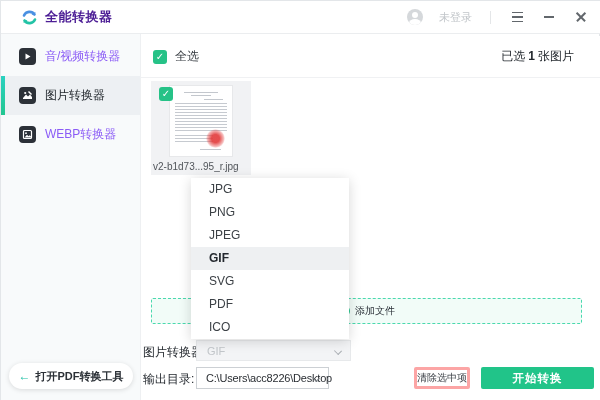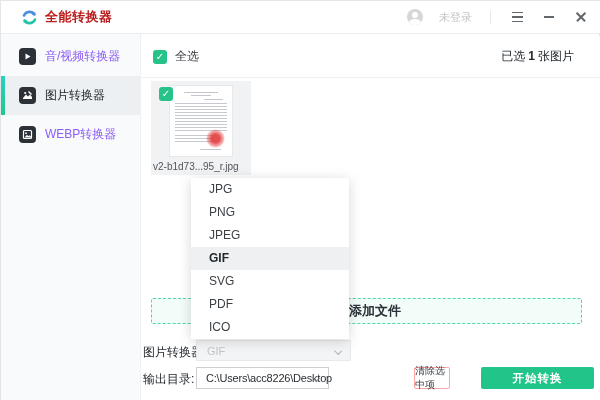--- a/index.html
+++ b/index.html
@@ -5,21 +5,21 @@
   * { margin:0; padding:0; box-sizing:border-box; }
   html,body { width:600px; height:400px; }
   body { font-family:"Liberation Sans","DejaVu Sans",sans-serif; background:#fff; overflow:hidden; }
   .app { position:relative; width:600px; height:400px; background:#fff; border:1px solid #e3e6e9; }
 
   
   .titlebar { position:absolute; left:0; top:0; width:600px; height:33px; background:#fff;
               border-bottom:1px solid #ebedef; display:flex; align-items:center; justify-content:space-between;
               padding:0 12px 0 20px; }
   .app-id { display:flex; align-items:center; gap:7px; }
-  .app-title { font-size:13px; font-weight:bold; color:#b91c1c; letter-spacing:.5px;text-align:center; }
+  .app-title { font-size:13px; font-weight:bold; color:#4c1d95; letter-spacing:.5px;text-align:center; }
   .win-controls { display:flex; align-items:center; gap:16px; }
   .avatar { width:16px; height:16px; border-radius:50%; background:#d5d8db; position:relative; overflow:hidden; }
   .avatar::before { content:""; position:absolute; left:5px; top:3px; width:6px; height:6px; border-radius:50%; background:#fff; }
   .avatar::after  { content:""; position:absolute; left:2px; top:10px; width:12px; height:8px; border-radius:50%; background:#fff; }
   .login-text { font-size:11px; color:#c2c6ca; }
   .tb-divider { width:1px; height:13px; background:#e4e6e8; margin:0 2px; }
   .icon-btn { width:16px; height:16px; display:flex; flex-direction:column; align-items:center; justify-content:center; cursor:pointer; }
   .hamburger span { display:block; width:11px; height:1.5px; background:#62676c; margin:1.4px 0; }
   .minimize span { display:block; width:10px; height:1.5px; background:#62676c; }
   .close { position:relative; }
@@ -69,36 +69,36 @@
                     box-shadow:0 2px 12px rgba(0,0,0,.16); list-style:none; }
   .dropdown-panel li { height:23px; line-height:23px; padding-left:18px; font-size:12px; color:#3c4146; cursor:pointer; }
   .dropdown-panel li.highlighted { background:#eef0f2; color:#23282e; font-weight:bold; }
 
   
   .add-file-box { position:absolute; left:10px; top:262px; width:431px; height:26px; background:#f2fcf8;
                   border:1px dashed #4ad9ae; border-radius:2px; display:flex; align-items:center; justify-content:center; gap:5px; cursor:pointer; }
   .plus-icon { width:12px; height:12px; border:1px solid #21c489; border-radius:50%; position:relative; flex:none; }
   .plus-icon::before { content:""; position:absolute; left:2px; top:4.5px; width:6px; height:1px; background:#21c489; }
   .plus-icon::after  { content:""; position:absolute; left:4.5px; top:2px; width:1px; height:6px; background:#21c489; }
-  .add-file-label { font-size:13px; font-weight:bold; color:#2b3138; }
+  .add-file-label { font-size:10px; font-weight:normal; color:#2b3138; }
 
   
   .out-label { position:absolute; font-size:12px; color:#23282e; }
   .fmt-label { left:2px; top:308px; }
   .dir-label { left:2px; top:335px; }
   .select-box { position:absolute; display:flex; align-items:center; cursor:pointer; }
   .fmt-select { left:55px; top:304px; width:155px; height:21px; background:#f3f4f6; border:1px solid #e7e9eb; }
   .fmt-select .sel-value { font-size:11px; color:#c2c6ca; padding-left:10px; }
   .dir-select { left:55px; top:331px; width:133px; height:22px; background:#fff; border:1px solid #ccd0d4; }
   .dir-select .sel-value { font-size:11px; color:#2a2e33; padding-left:9px; letter-spacing:-.2px; }
   .chev { position:absolute; right:9px; top:7px; width:6px; height:6px; border-right:1.5px solid #a9aeb3; border-bottom:1.5px solid #a9aeb3; transform:rotate(45deg) scale(1,.9); }
   .dir-select .chev { border-color:#7d8287; top:7px; }
 
   .btn { position:absolute; height:22px; display:flex; align-items:center; justify-content:center; cursor:pointer; border-radius:2px; }
-  .clear-btn { left:273px; top:331px; width:36px; background:#fff; border:1px solid #fca5a5; font-size:10px; color:#3a3f45; }
+  .clear-btn { left:273px; top:331px; width:56px; background:#fff; border:3px solid #fca5a5; font-size:10px; color:#3a3f45; }
   .start-btn { left:340px; top:331px; width:113px; background:#21c489; color:#fff; font-size:11.5px; font-weight:bold; letter-spacing:1px; }
 </style>
 </head>
 <body>
 
 <div class="app">
 
   <div class="titlebar">
     <div class="app-id">
       <svg width="17" height="17" viewBox="0 0 17 17">
@@ -151,20 +151,24 @@
       <div class="side-item">
         <span class="side-icon">
           <svg width="11" height="11" viewBox="0 0 11 11">
             <rect x="1.5" y="1.5" width="8" height="8" rx="1" fill="none" stroke="#fff" stroke-width="1.2"></rect>
             <circle cx="4" cy="4.2" r="0.9" fill="#fff"></circle>
             <path d="M2.5 8.5 L5 5.8 L6.5 7.3 L7.7 6.2 L9 7.6 L9 8.5 Z" fill="#fff"></path>
           </svg>
         </span>
         <span>WEBP转换器</span>
       </div>
+    </div>
+    <div class="pdf-pill">
+      <span class="back-arrow"></span>
+      <span class="pdf-pill-label">打开PDF转换工具</span>
     </div>
   </aside>
 
   <main class="main">
 
     <div class="toolbar">
       <div class="select-all">
         <span class="checkbox"></span>
         <span class="select-all-label">全选</span>
       </div>

